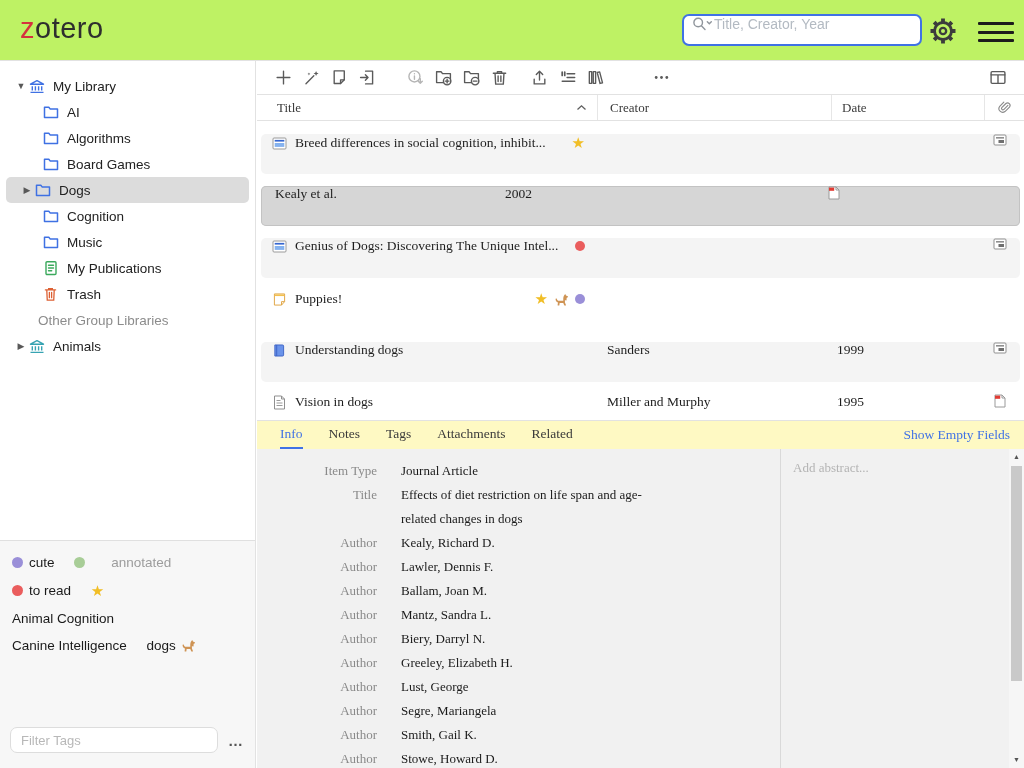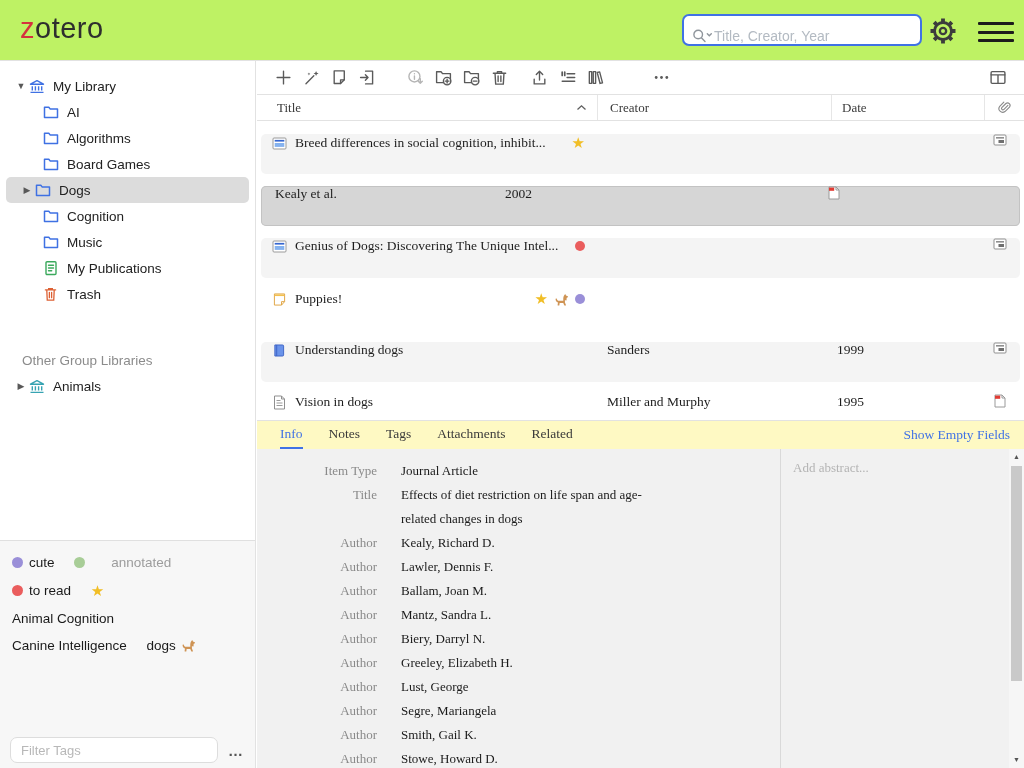--- a/index.html
+++ b/index.html
@@ -8,47 +8,47 @@
     position: relative; width: 1024px; height: 768px; background: #fff;
     font-family: "Liberation Sans", sans-serif; font-size: 13px; color: #1d1d1d;
     overflow: hidden;
   }
   svg { display: block; }
 
   
   .topbar { position:absolute; left:0; top:0; width:1024px; height:61px; background:#bef264; border-bottom:1px solid #e2e2e2; }
   .logo { position:absolute; left:20px; top:12px; font-size:29px; letter-spacing:.5px; color:#2e2e2e; }
   .logo .z { color:#d5313e; }
-  .searchbox { position:absolute; left:682px; top:14px; width:240px; height:32px; border:2px solid #4072e5; border-radius:7px; background:#fff; display:flex; align-items:flex-end; padding:0 8px; }
+  .searchbox { position:absolute; left:682px; top:14px; width:240px; height:32px; border:2px solid #4072e5; border-radius:7px; background:#fff; display:flex; align-items:flex-start; padding:0 8px; }
   .searchbox input { border:none; outline:none; flex:1; font-family:"Liberation Sans",sans-serif; font-size:14px; color:#333; background:transparent; }
   .searchbox input::placeholder { color:#b3bac2; }
   .iconbtn { background:none; border:none; cursor:pointer; padding:0; }
   .gear { position:absolute; left:928px; top:16px; }
   .hamburger { position:absolute; left:978px; top:22px; width:36px; height:20px; display:flex; flex-direction:column; justify-content:space-between; }
   .hamburger div { height:3px; background:#1c1c1c; border-radius:1px; }
 
   
   .sidebar { position:absolute; left:0; top:61px; width:256px; bottom:0; background:#fff; border-right:1px solid #e2e2e2; }
   .tree { padding-top:12px; }
   .trow { display:flex; align-items:center; height:26px; margin:0 6px; border-radius:5px; font-size:13.5px; color:#222; cursor:default; }
   .trow.selected { background:#dcdcdc; }
   .trow .indent0 { width:8px; }
   .trow .indent1 { width:22px; }
   .twisty { width:14px; font-size:9px; color:#585858; text-align:center; flex-shrink:0; }
   .ticon { width:17px; margin-right:8px; flex-shrink:0; display:flex; justify-content:center; }
-  .section-label { height:26px; display:flex; align-items:center; padding-left:22px; color:#8c8c8c; font-size:13.5px;margin-top:40px; }
+  .section-label { height:26px; display:flex; align-items:center; padding-left:38px; color:#8c8c8c; font-size:13.5px; }
 
   .tagselector { position:absolute; left:0; right:0; top:479px; bottom:0; background:#f7f7f7; border-top:1px solid #e0e0e0; }
   .tagwrap { padding:8px 12px; line-height:27px; }
   .tag { display:inline-flex; align-items:center; margin-right:16px; font-size:13.5px; color:#1a1a1a; cursor:pointer; white-space:nowrap; }
   .tag .dot { width:11px; height:11px; border-radius:50%; margin-right:6px; }
   .tag.muted { color:#9c9c9c;gap:20px; }
   .star-glyph { color:#f1be26; font-size:15px; }
   .tag .dogicon { margin-left:5px; }
-  .filterrow { position:absolute; left:10px; bottom:5px; right:6px; display:flex; align-items:center;margin-top:13px; }
+  .filterrow { position:absolute; left:10px; bottom:15px; right:6px; display:flex; align-items:center;margin-top:13px; }
   .filterrow input { width:208px; height:26px; border:1px solid #ddd; border-radius:7px; background:#fff; padding:0 10px; font-family:"Liberation Sans",sans-serif; font-size:13px; color:#333; outline:none; }
   .filterrow input::placeholder { color:#b8b8b8; }
   .moretags { margin-left:10px; color:#555; font-size:15px; letter-spacing:1px; font-weight:bold; }
 
   
   .main { position:absolute; left:257px; top:61px; right:0; bottom:0; background:#fff;font-family:Liberation Serif, serif; }
   .toolbar { height:34px; border-bottom:1px solid #e2e2e2; display:flex; align-items:center; padding:0 12px; }
   .tbtn { width:28px; height:26px; display:flex; align-items:center; justify-content:center; border:none; background:none; border-radius:4px; cursor:pointer; }
   .tb-ico { stroke:#5a5a5a; fill:none; stroke-width:1.3; stroke-linecap:round; stroke-linejoin:round; }
   .tb-ico.disabled { stroke:#b5b5b5; }

